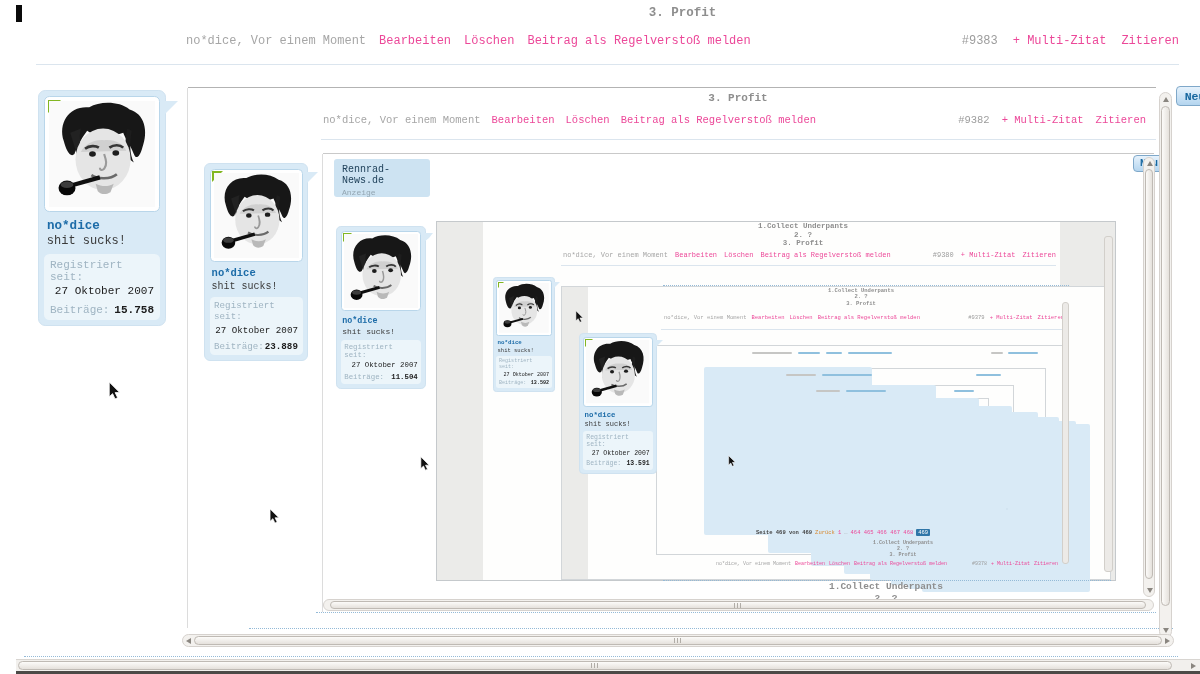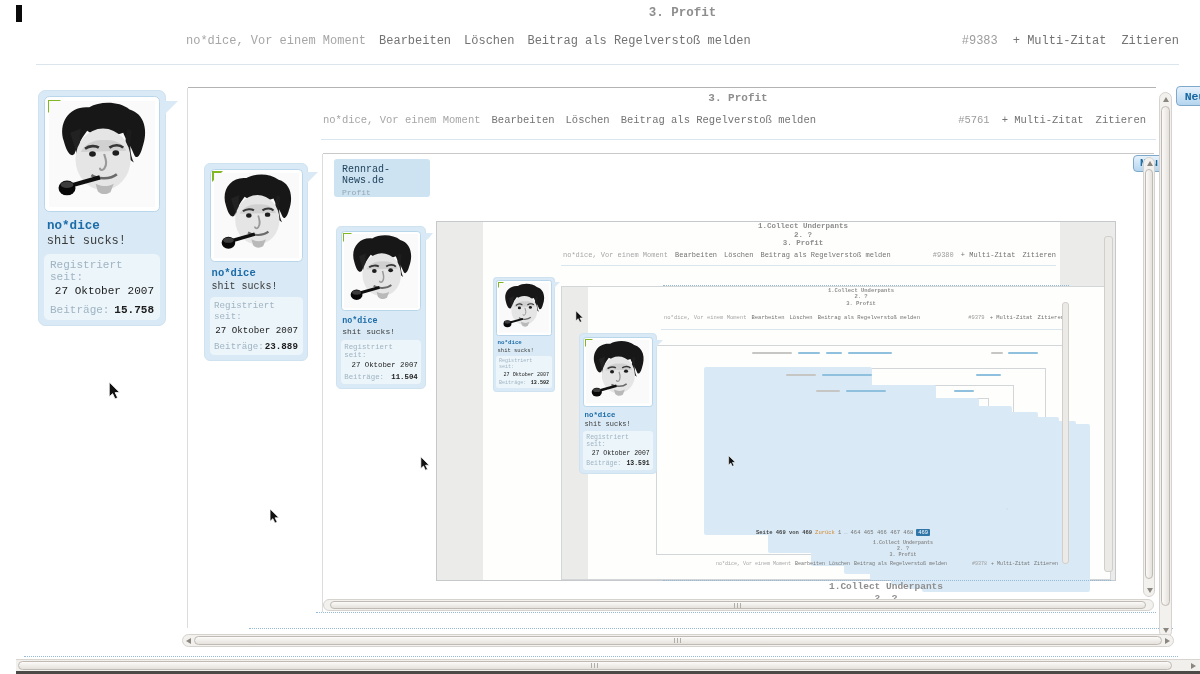--- a/index.html
+++ b/index.html
@@ -1,21 +1,21 @@
 <!DOCTYPE html>
 <html><head>
 <meta charset="utf-8">
 <style>
   html,body{margin:0;padding:0;background:#fff;}
   #screen{position:relative;width:1200px;height:674px;overflow:hidden;background:#fff;
           font-family:Liberation Mono, monospace;color:#333;margin-left:16px;}
   .abs{position:absolute;}
   .row{position:absolute;display:flex;align-items:center;white-space:nowrap;}
   .ttl{position:absolute;text-align:center;font-weight:bold;color:#8e8e8e;}
-  .lnk{color:#737373;text-decoration:none;cursor:pointer;}
+  .lnk{color:#ec4899;text-decoration:none;cursor:pointer;}
   .mut{color:#a6a6a6;}
   .hash{color:#9c9c9c;}
   .hr{position:absolute;height:1px;background:#dbe5ee;}
   .dot{position:absolute;height:0;border-top:1px dotted #94bad7;}
   .vline{position:absolute;width:1px;background:#dcdcdc;}
   .imgedge-t{position:absolute;height:1px;background:#b3b3b3;}
 
   
   .card{position:absolute;background:#d9eaf6;border:1px solid #cfe2f0;border-radius:.6em;padding:.45em;box-sizing:border-box;}
   .card::after{content:"";position:absolute;right:-1.05em;top:.8em;width:0;height:0;
@@ -153,29 +153,29 @@
 
     <div class="ttl" style="left:307px;top:92px;width:830px;font-size:11px;">3. Profit</div>
 
     <div class="row" style="left:307px;top:114px;gap:11px;font-size:10.5px;">
       <span class="mut">no*dice, Vor einem Moment</span>
       <span class="lnk">Bearbeiten</span>
       <span class="lnk">Löschen</span>
       <span class="lnk">Beitrag als Regelverstoß melden</span>
     </div>
     <div class="row" style="right:70px;top:114px;gap:12px;font-size:10.5px;">
-      <span class="hash">#5761</span>
+      <span class="hash">#9382</span>
       <span class="lnk">+ Multi-Zitat</span>
       <span class="lnk">Zitieren</span>
     </div>
     <div class="hr" style="left:305px;top:139px;width:835px;"></div>
 
     <div class="adbox" style="left:318px;top:159px;width:96px;height:38px;">
       <div class="adsite">Rennrad-News.de</div>
-      <div class="adlbl">Profit</div>
+      <div class="adlbl">Anzeige</div>
     </div>
 
     <div class="card" style="left:188px;top:163px;width:104px;font-size:10px;">
       <div class="af">
         <div class="online"></div>
         <svg viewBox="0 0 100 100">
             <use href="#kramer"></use>
           </svg>
       </div>
       <div class="nm">no*dice</div>

